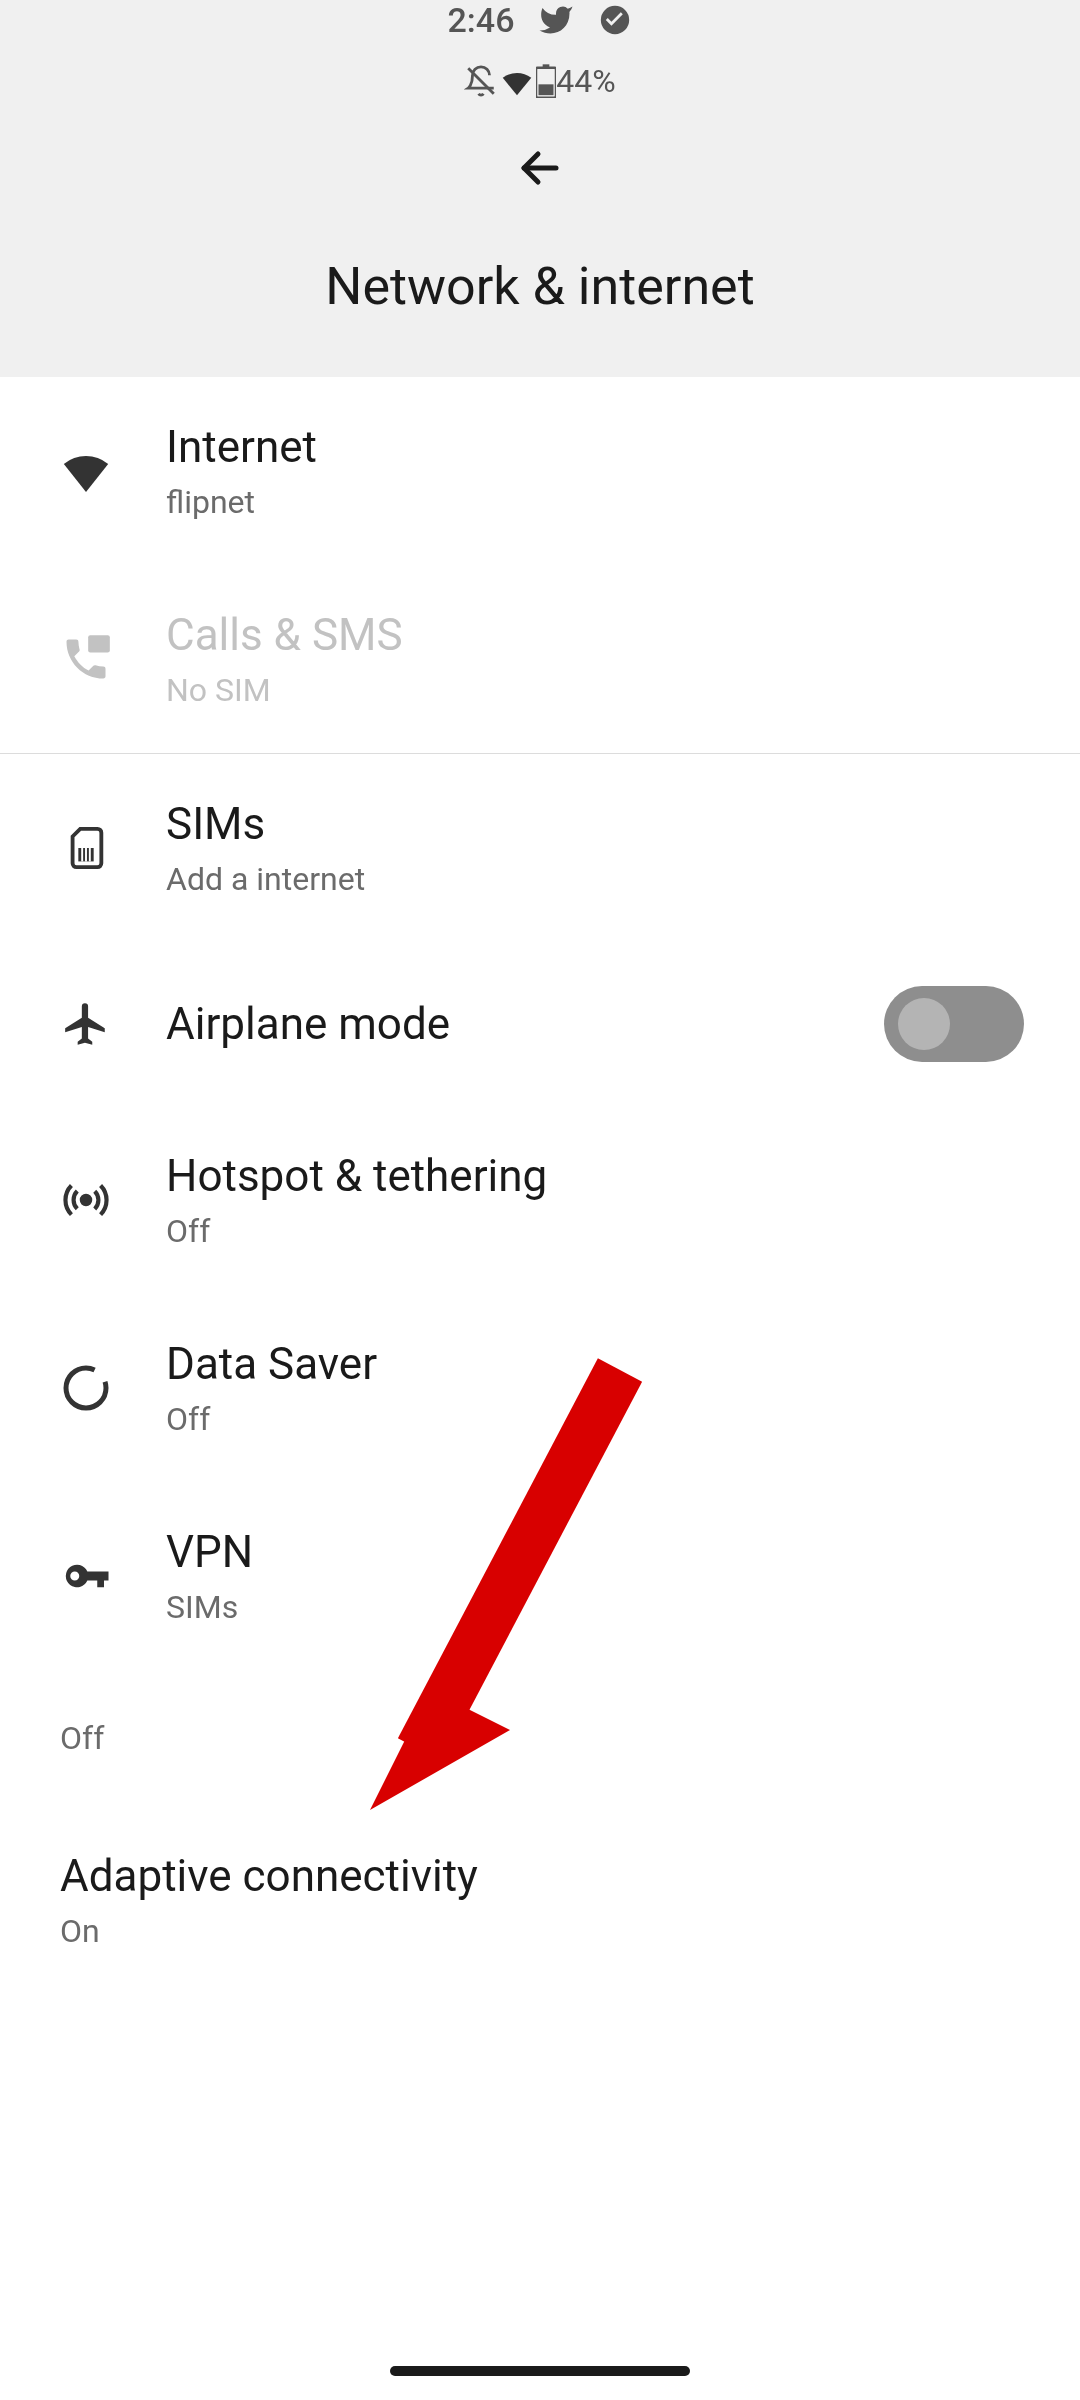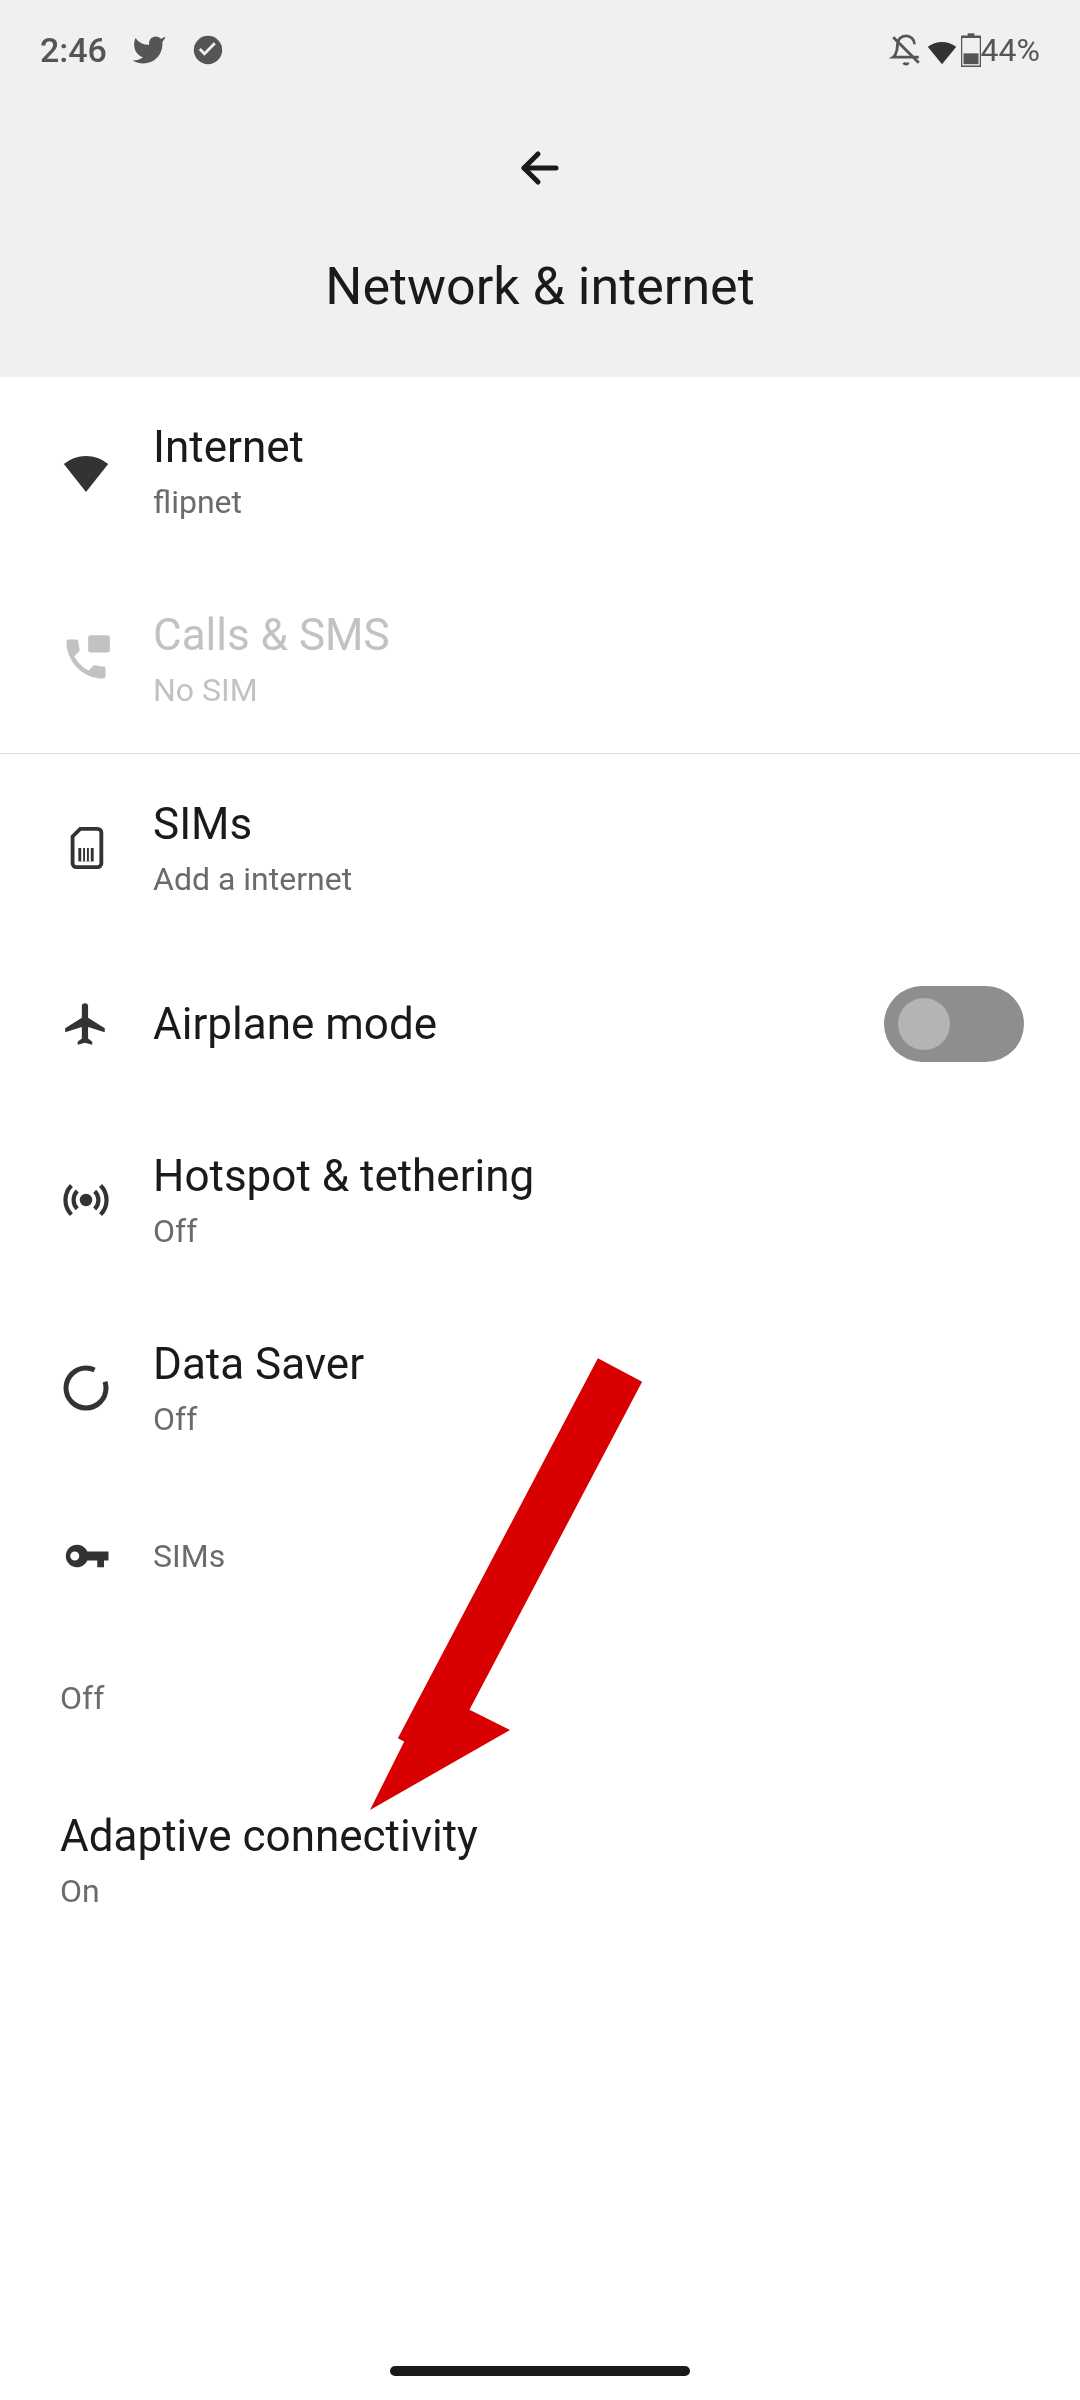--- a/index.html
+++ b/index.html
@@ -13,20 +13,21 @@
     }
     .status-bar {
       height: 100px;
       background: #f0f0f0;
       display: flex;
       justify-content: space-between;
       align-items: center;
       padding: 0 40px;
       font-size: 32px;
       color: #555;
+      flex-direction: column;
     }
     .sb-left { display: flex; align-items: center; gap: 24px; }
     .sb-right { display: flex; align-items: center; gap: 0; }
     .clock { font-weight: 500; font-size: 34px; }
     .header {
       background: #f0f0f0;
       display: flex;
       align-items: center;
       padding: 40px 30px 60px 30px;
       gap: 60px;
@@ -40,21 +41,21 @@
       font-size: 52px;
       font-weight: 400;
       color: #1a1a1a;
     }
     .list { background: #fff; }
     .row {
       display: flex;
       align-items: center;
       padding: 44px 56px;
       min-height: 136px;
-      gap: 37px;
+      gap: 50px;
     }
     .row.no-icon { padding-left: 60px; }
     .row-icon {
       width: 60px; height: 60px;
       display: flex;
       align-items: center;
       justify-content: center;
       flex-shrink: 0;
       color: #333;
     }
@@ -232,20 +233,21 @@
     </div>
   </div>
 
   <div class="row">
     <div class="row-icon">
       <svg width="54" height="54" viewBox="0 0 24 24" fill="#333">
           <path d="M12.6 10a5 5 0 100 4H17v3h3v-3h2v-4h-9.4zM7 14a2 2 0 110-4 2 2 0 010 4z"></path>
         </svg>
     </div>
     <div class="row-text">
+      <div class="row-title">VPN</div>
       <div class="row-sub">SIMs</div>
     </div>
   </div>
 
   <div class="row no-icon">
     <div class="row-text">
       <div class="row-sub">Off</div>
     </div>
   </div>
 

